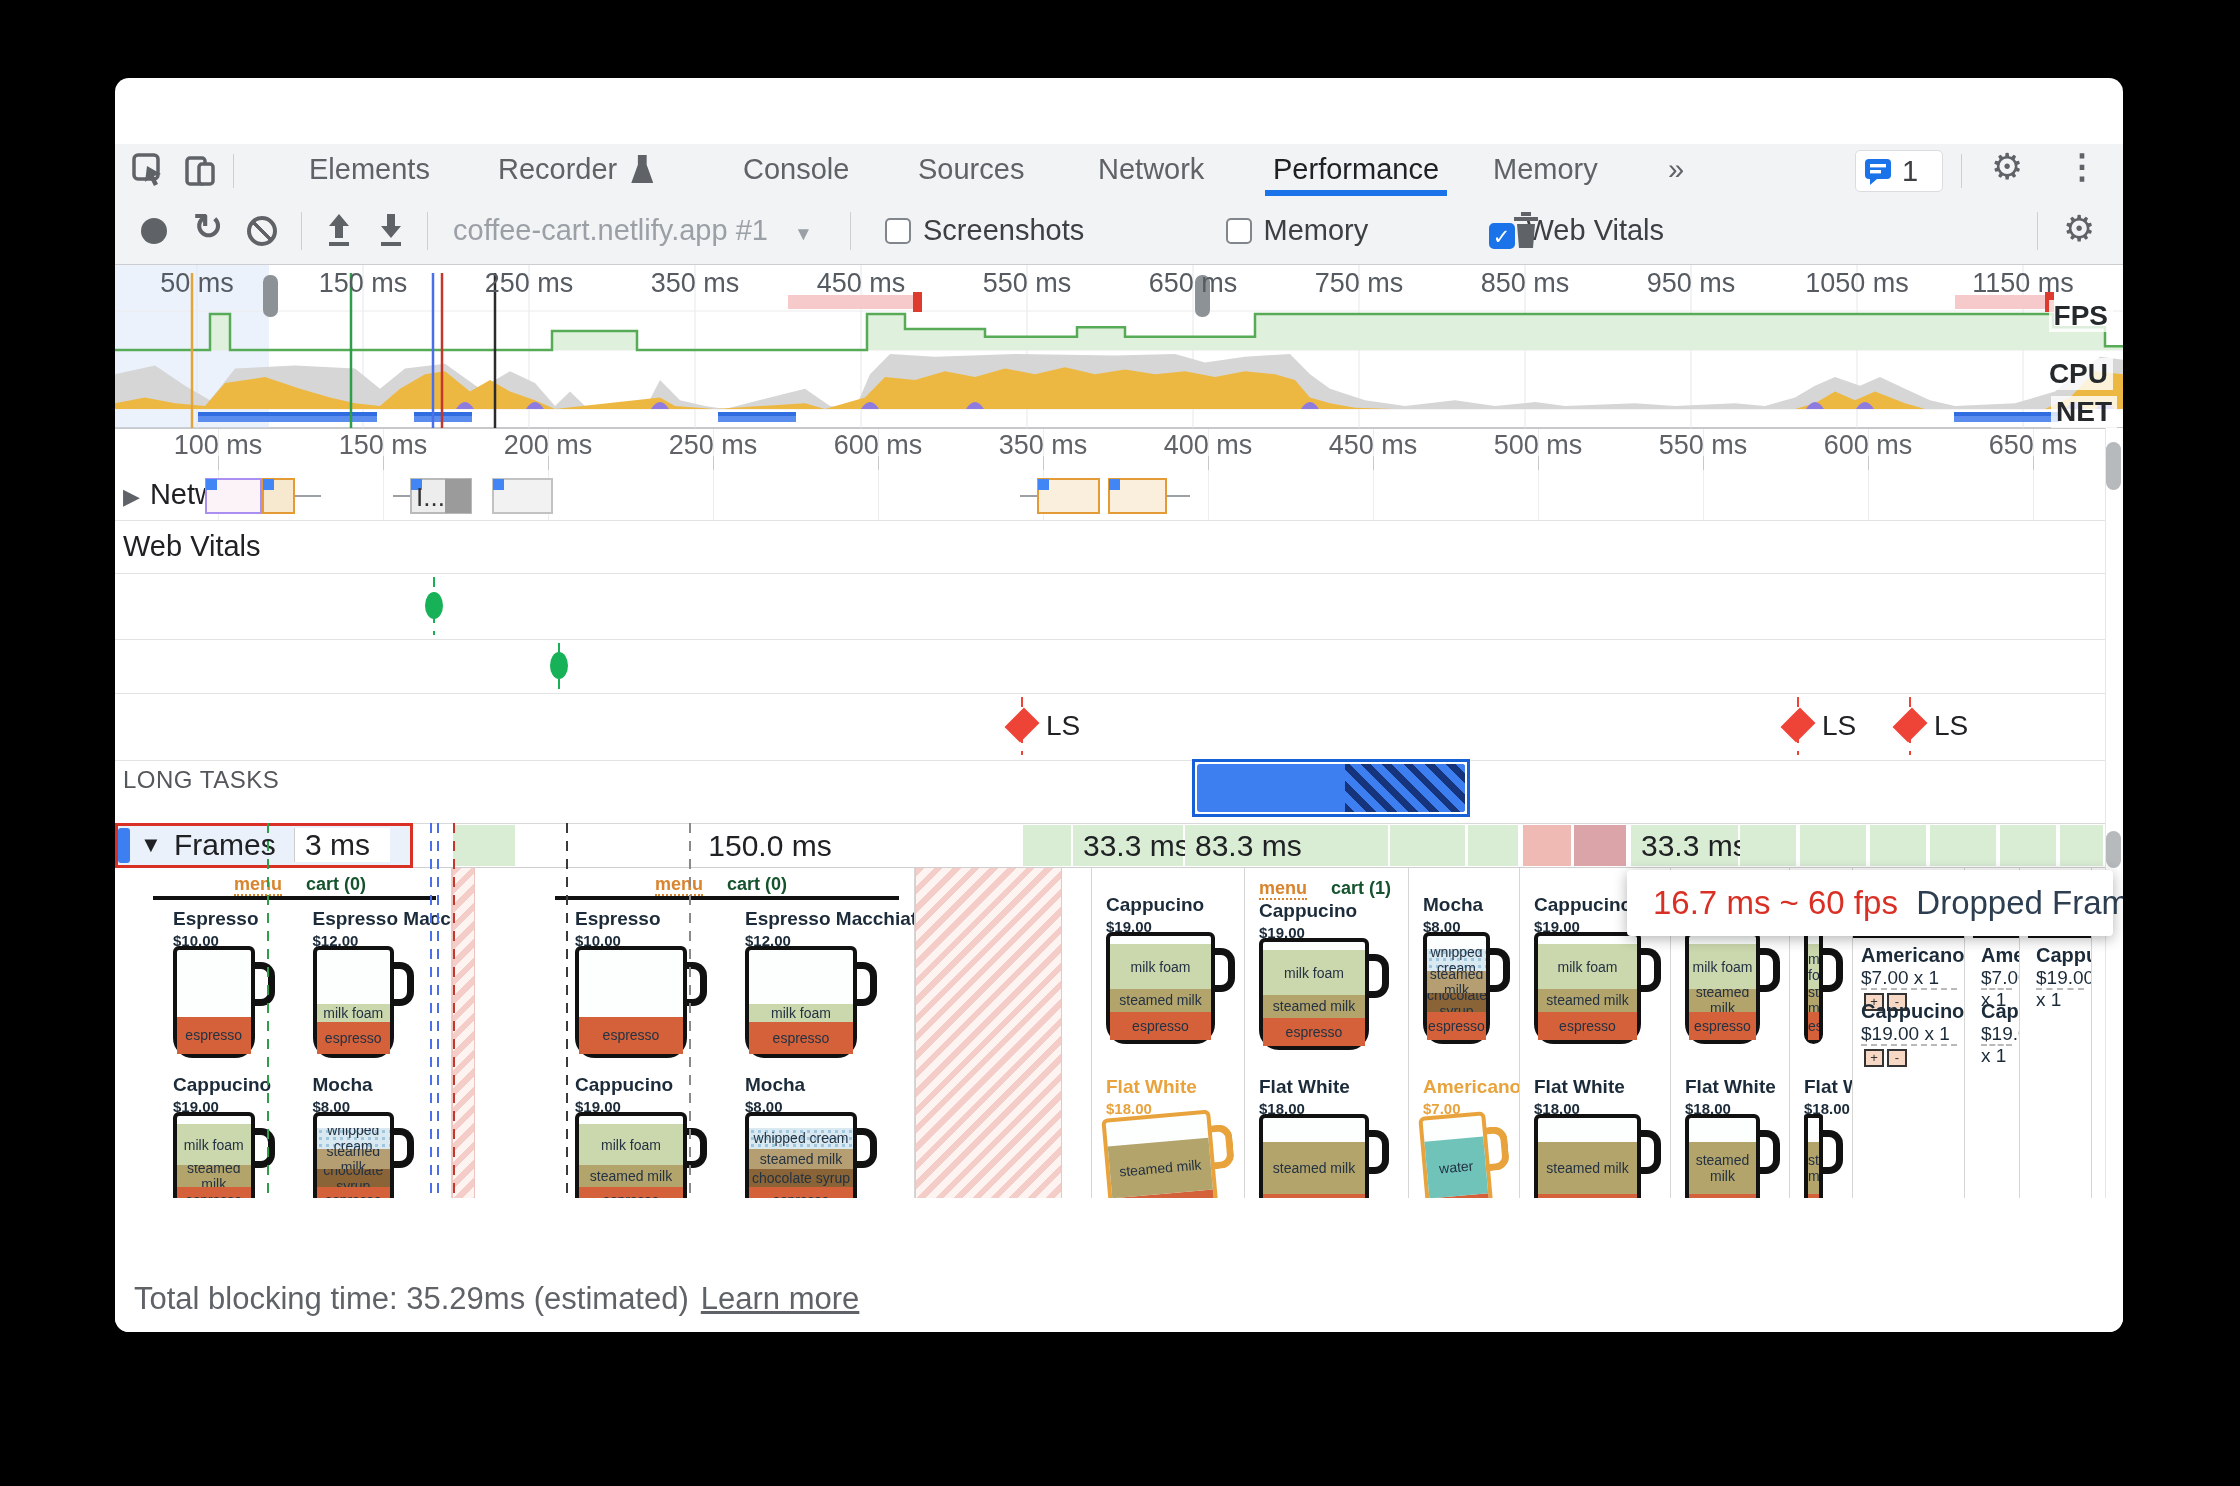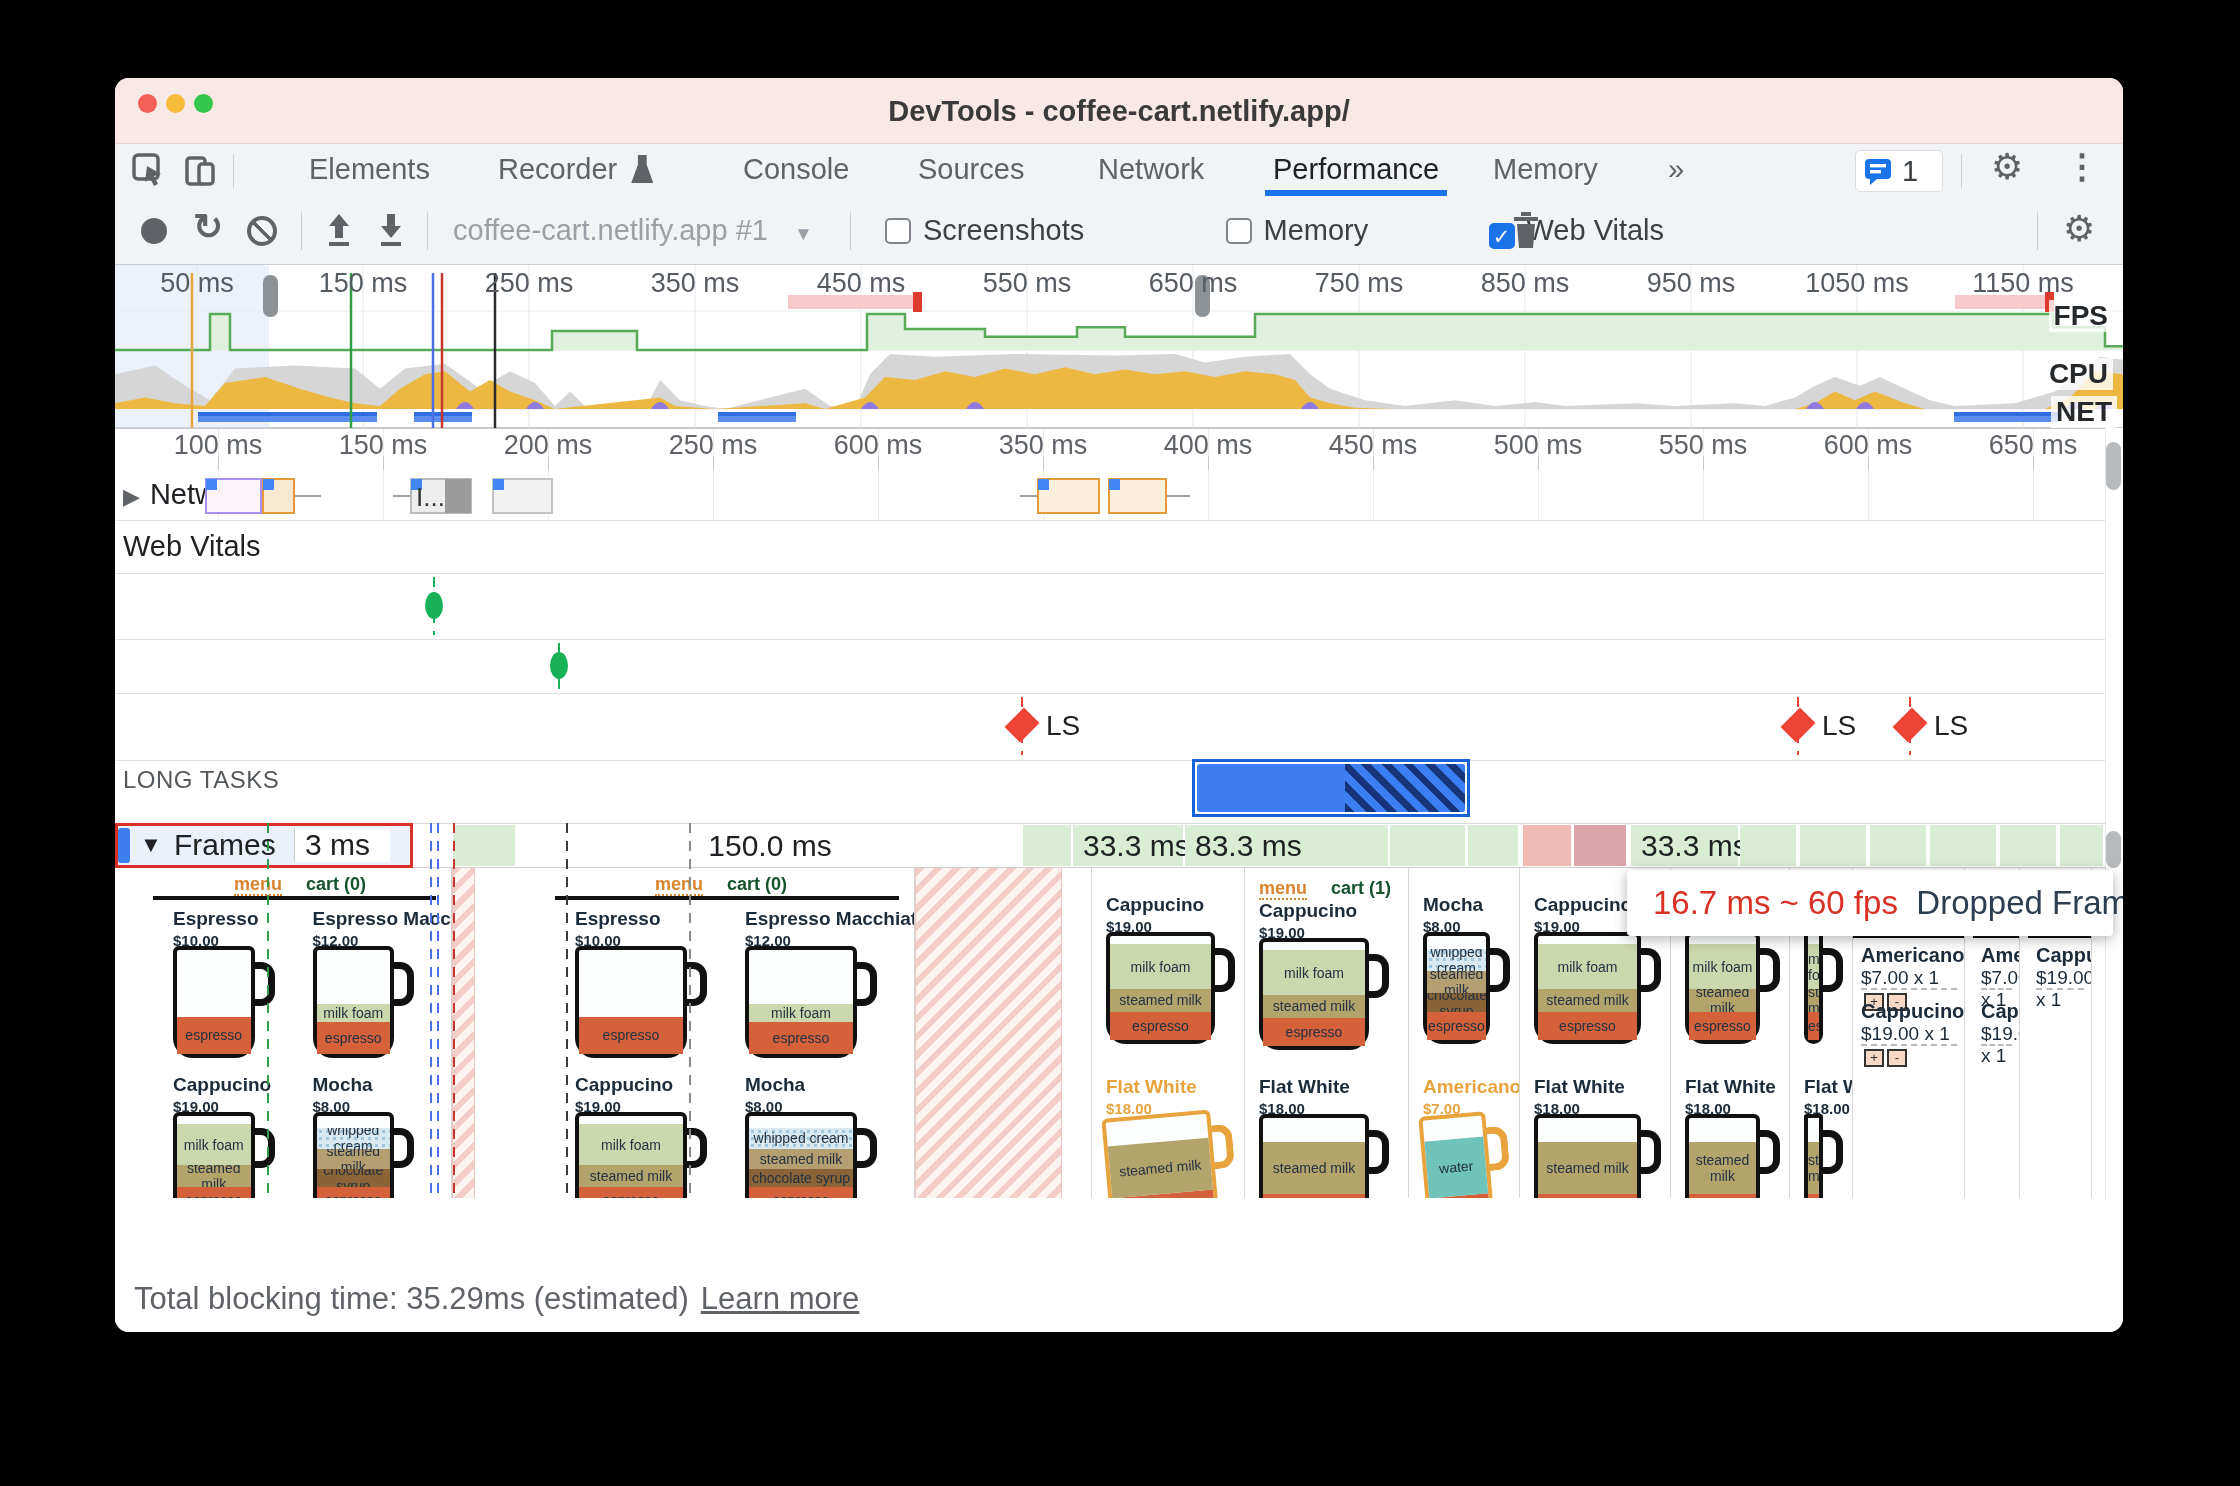--- a/index.html
+++ b/index.html
@@ -73,26 +73,20 @@
   .sumlink{text-decoration:underline;margin-left:12px;color:#5f6368;}
   .redbox{position:absolute;left:0;top:745px;width:298px;height:45px;border:3px solid #d93025;background:#eaf1fb;z-index:6;}
   .icon{color:#5f6368;}
 </style>
 </head>
 <body>
 
 <div class="stage">
   <div class="window">
 
-    <div class="titlebar">
-      <div class="light" style="left:23px;background:#f35f57;"></div>
-      <div class="light" style="left:51px;background:#f6bd3d;"></div>
-      <div class="light" style="left:79px;background:#34c84a;"></div>
-      <div class="title">DevTools - coffee-cart.netlify.app/</div>
-    </div>
 
     <div class="tabbar">
       <div class="tbicon" style="left:16px;">
         <svg width="36" height="36" viewBox="0 0 36 36">
             <rect x="3" y="3" width="24" height="24" rx="4" fill="none" stroke="#5f6368" stroke-width="3.5"></rect>
             <path d="M16 14 L30 22 L23 24 L27 32 L23 34 L19 26 L14 30 Z" fill="#5f6368"></path>
           </svg>
       </div>
       <div class="tbicon" style="left:68px;">
         <svg width="36" height="36" viewBox="0 0 36 36">

